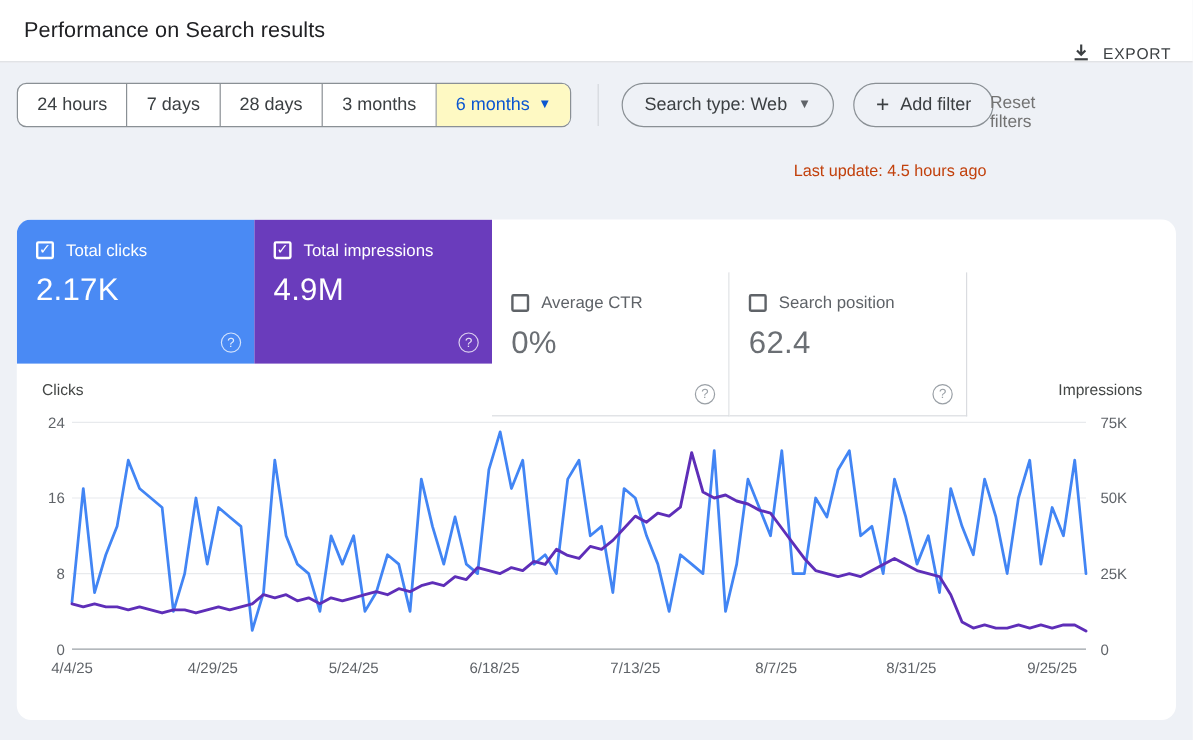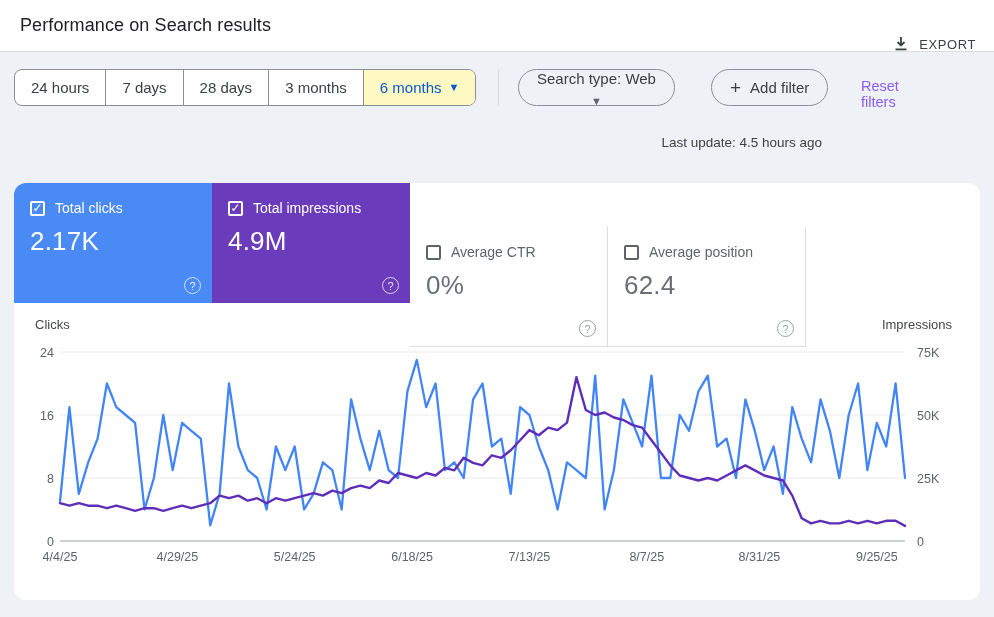--- a/index.html
+++ b/index.html
@@ -20,26 +20,26 @@
   .range-chip { display:flex; align-items:center; justify-content:center; gap:7px; padding:0 16px; font-size:15px; color:#3c4043; border-right:1px solid #8a9095; cursor:pointer; white-space:nowrap; }
   .range-chip:last-child { border-right:none; }
   .range-chip.selected { background:#fef9c3; color:#0b57d0; }
   .range-chip.selected .caret { color:#0b57d0; }
   .caret { font-size:11px; line-height:1; }
 
   .vdivider { position:absolute; left:498px; top:70px; width:1px; height:35px; background:#d4d7dc; }
 
   .pill { position:absolute; top:69px; height:37px; display:flex; align-items:center; gap:9px; padding:0 18px; background:transparent; border:1px solid #8a9095; border-radius:19px; font-size:15px; color:#3c4043; cursor:pointer; font-family:inherit; white-space:nowrap; }
   .pill .caret { color:#5f6368; }
-  .search-type-pill { left:518px;flex-direction:column; }
+  .search-type-pill { left:518px; }
   .add-filter-pill { left:711px; }
   .plus-glyph { font-size:19px; font-weight:400; color:#3c4043; line-height:1; }
-  .reset-link { position:absolute; left:861px; top:78px; font-size:14.5px; font-weight:500; color:#8b5cf6; cursor:pointer; text-decoration:none; }
+  .reset-link { position:absolute; left:825px; top:78px; font-size:14.5px; font-weight:500; color:#737373; cursor:pointer; text-decoration:none; }
 
-  .last-update { position:absolute; right:14px; top:135px; font-size:13.5px; color:#404040; }
+  .last-update { position:absolute; right:14px; top:135px; font-size:13.5px; color:#c2410c; }
 
   
   .main-card { position:absolute; left:14px; top:183px; width:966px; height:417px; background:#fff; border-radius:12px; overflow:hidden; }
   .tiles { position:absolute; left:0; top:0; height:120px; display:flex; }
   .tile { width:198px; height:120px; position:relative; padding:17px 16px; cursor:pointer; }
   .tile.white { border-right:1px solid #dadce0; border-bottom:1px solid #dadce0; background:#fff;margin-top:44px; }
   .tile-head { display:flex; align-items:center; gap:10px; }
   .cbox { width:15px; height:15px; border-radius:2px; flex:0 0 auto; display:flex; align-items:center; justify-content:center; font-size:12px; line-height:1; }
   .tile.colored .cbox { border:2px solid #fff; color:#fff; }
   .tile.white .cbox { border:2px solid #5f6368; color:transparent; }
@@ -135,21 +135,21 @@
           <span class="cbox"></span>
           <span class="tile-label">Average CTR</span>
         </div>
         <div class="tile-value">0%</div>
         <span class="help-icon">?</span>
       </div>
 
       <div class="tile white">
         <div class="tile-head">
           <span class="cbox"></span>
-          <span class="tile-label">Average position</span>
+          <span class="tile-label">Search position</span>
         </div>
         <div class="tile-value">62.4</div>
         <span class="help-icon">?</span>
       </div>
 
     </div>
 
     <div class="chart-wrap">
       <svg id="chart-svg" width="966" height="297" viewBox="0 0 966 297">
           <text x="21" y="26" text-anchor="start" font-size="13" fill="#444746">Clicks</text>

